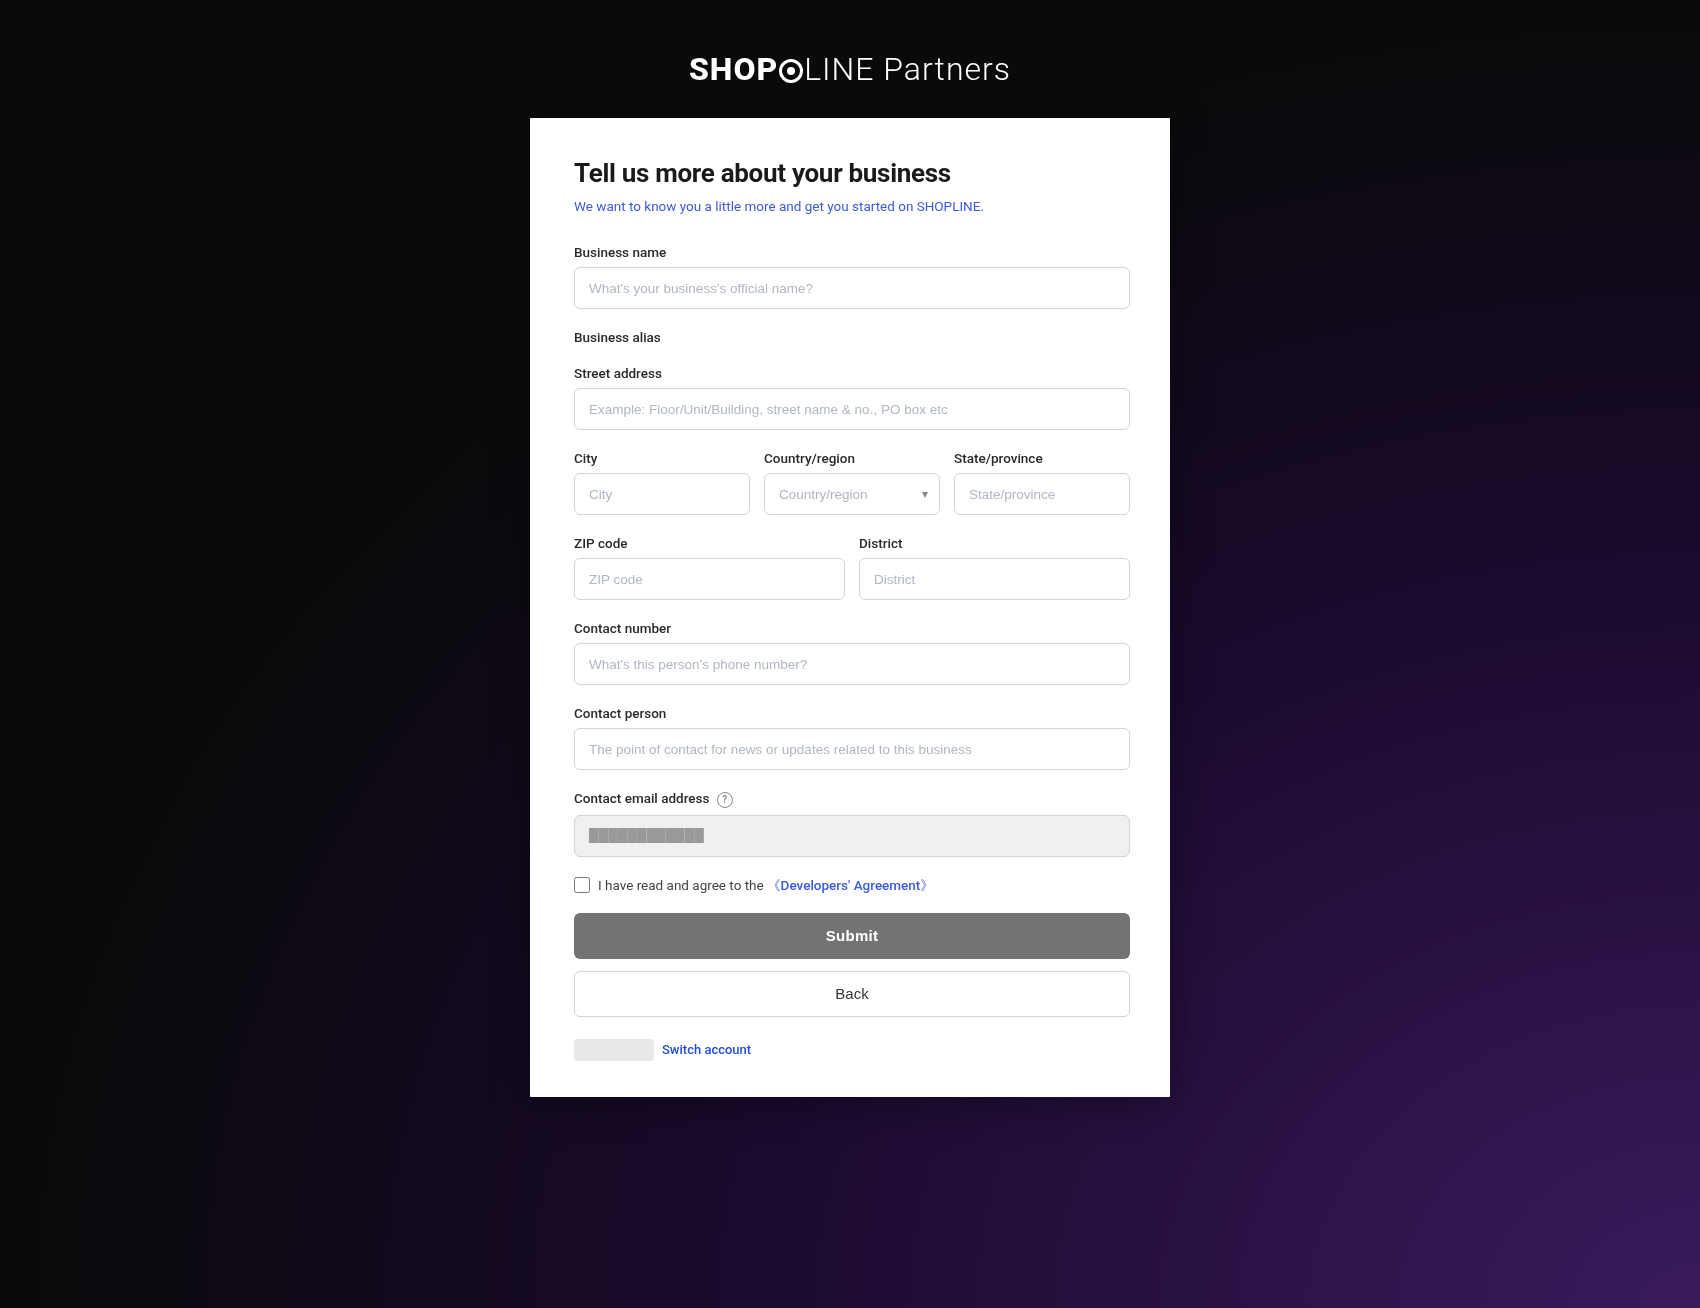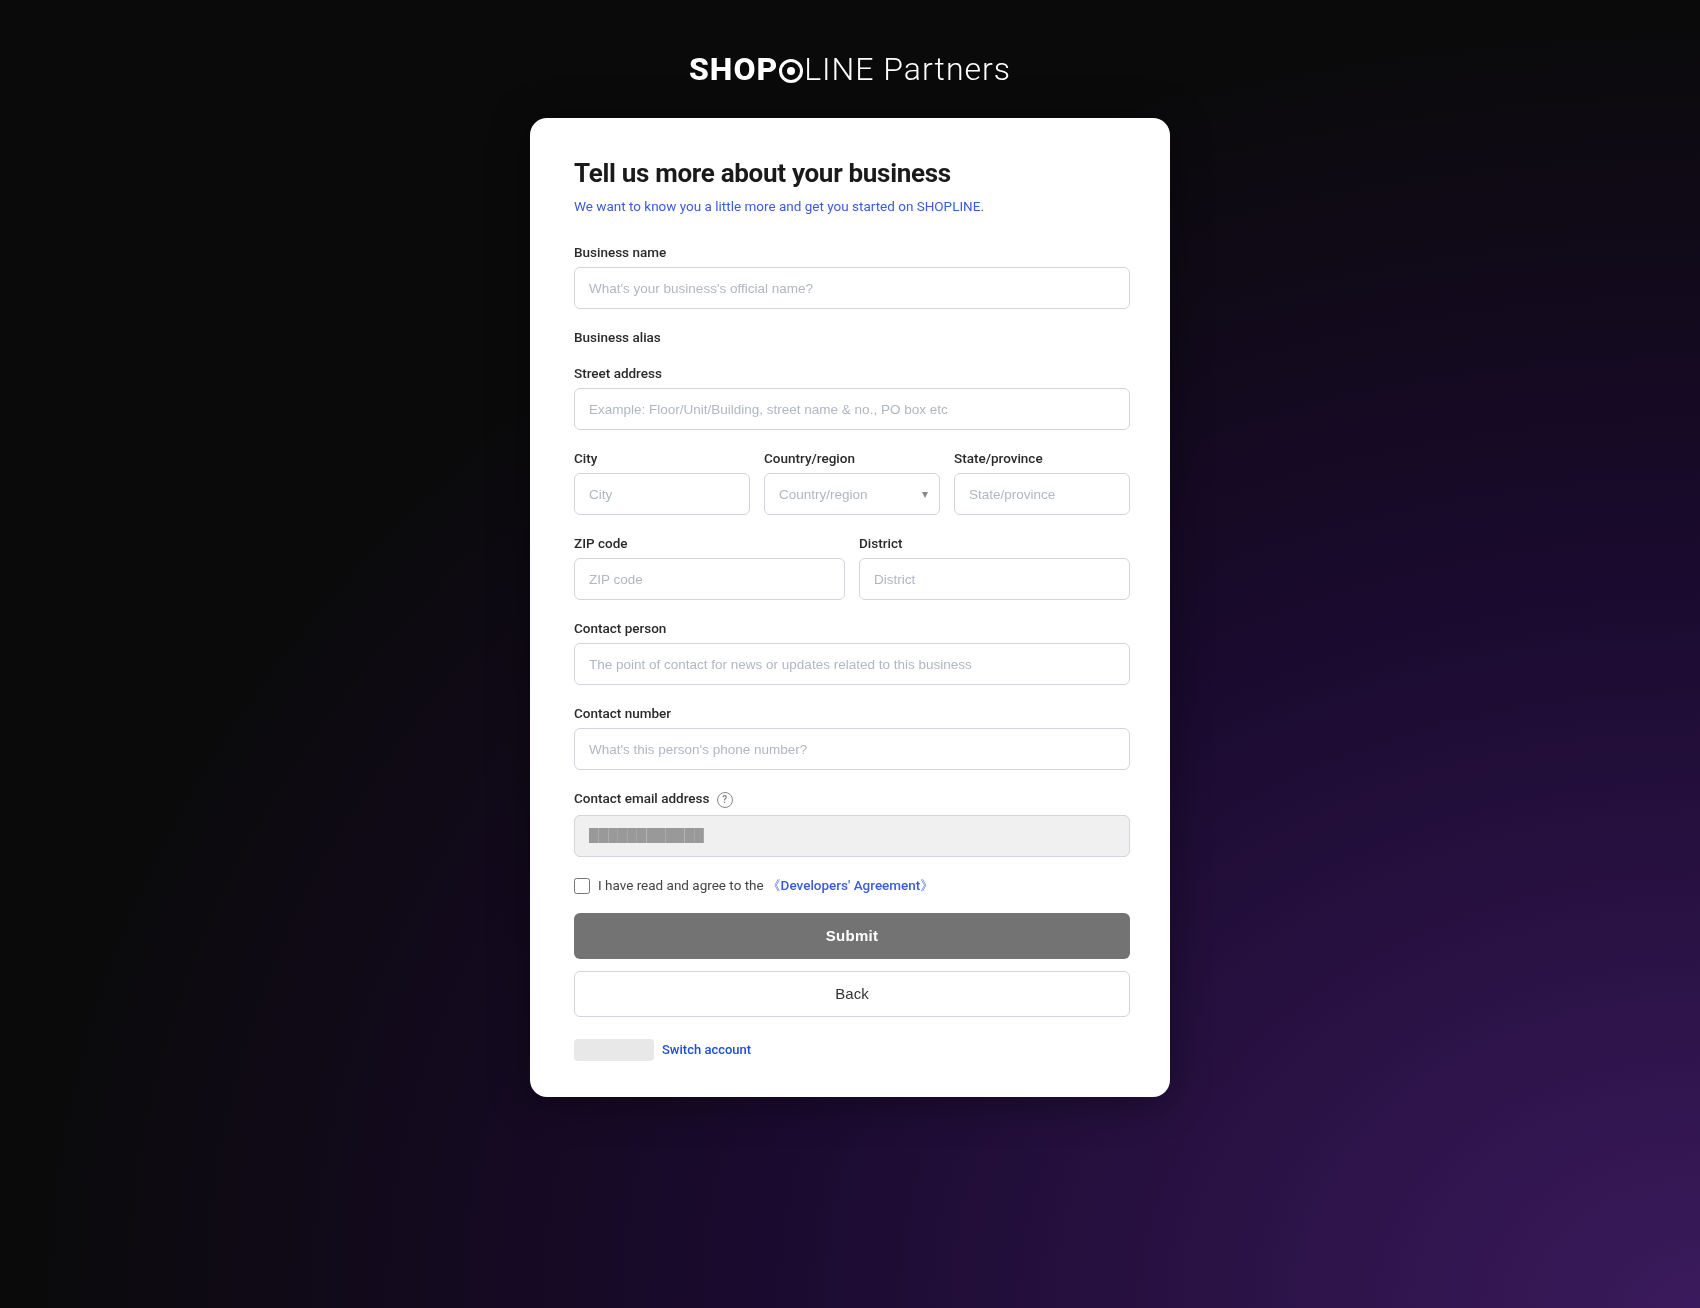--- a/index.html
+++ b/index.html
@@ -56,21 +56,21 @@
       left: 50%;
       transform: translate(-50%, -50%);
       width: 8px;
       height: 8px;
       background: #ffffff;
       border-radius: 50%;
     }
 
     .card {
       background: #ffffff;
-      border-radius: 17px;
+      border-radius: 1px;
       width: 640px;
       padding: 40px 40px 36px 44px;
       box-shadow: 0 4px 40px rgba(0,0,0,0.4);
     }
 
     .card-title {
       font-size: 26px;
       font-weight: 700;
       color: #1a1a1a;
       margin-bottom: 8px;
@@ -172,21 +172,20 @@
       right: 12px;
       top: 50%;
       transform: translateY(-50%);
       pointer-events: none;
       color: #888;
       font-size: 12px;
     }
 
     .agreement-row {
       display: flex;
-      align-items: center;
       gap: 8px;
       margin-bottom: 18px;
       margin-top: 4px;
     }
 
     .agreement-checkbox {
       width: 16px;
       height: 16px;
       border: 1.5px solid #d0d5dd;
       border-radius: 3px;
@@ -309,27 +308,27 @@
       <label class="form-label">ZIP code</label>
       <input class="form-input" type="text" placeholder="ZIP code" style="">
     </div>
     <div class="form-group">
       <label class="form-label">District</label>
       <input class="form-input" type="text" placeholder="District" style="">
     </div>
   </div>
 
   <div class="form-group">
+    <label class="form-label">Contact number</label>
+    <input class="form-input" type="text" placeholder="What's this person's phone number?" style="">
+  </div>
+
+  <div class="form-group">
     <label class="form-label">Contact person</label>
     <input class="form-input" type="text" placeholder="The point of contact for news or updates related to this business" style="">
-  </div>
-
-  <div class="form-group">
-    <label class="form-label">Contact number</label>
-    <input class="form-input" type="text" placeholder="What's this person's phone number?" style="">
   </div>
 
   <div class="form-group">
     <label class="form-label">
       <span>Contact email address</span>
       <span class="help-icon">?</span>
     </label>
     <input class="form-input form-input-prefilled" type="text" value="████████████" style="">
   </div>
 

